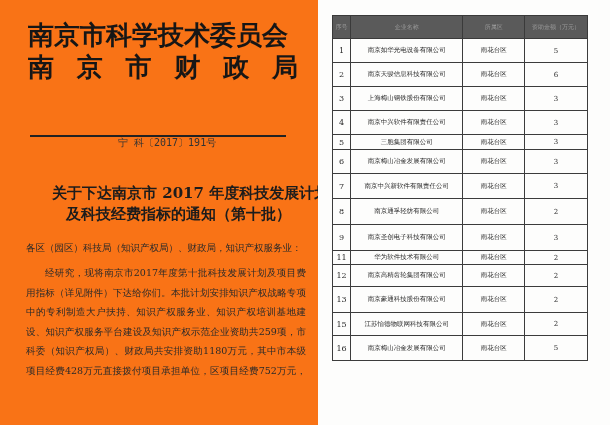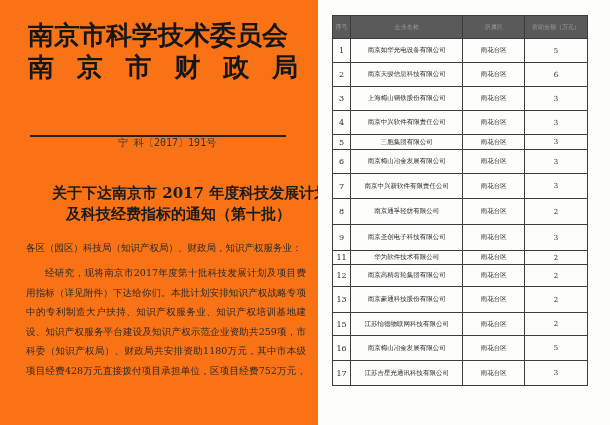--- a/index.html
+++ b/index.html
@@ -180,20 +180,14 @@
       <td class="name">江苏怡德物联网科技有限公司</td>
       <td class="dist">雨花台区</td>
       <td class="cnt">2</td>
     </tr>
     <tr style="height:25px">
       <td class="idx">16</td>
       <td class="name">南京梅山冶金发展有限公司</td>
       <td class="dist">雨花台区</td>
       <td class="cnt">5</td>
     </tr>
-    <tr style="height:25px">
-      <td class="idx">17</td>
-      <td class="name">江苏吉星光通讯科技有限公司</td>
-      <td class="dist">雨花台区</td>
-      <td class="cnt">3</td>
-    </tr>
   </tbody>
 </table>
 
 </body></html>

